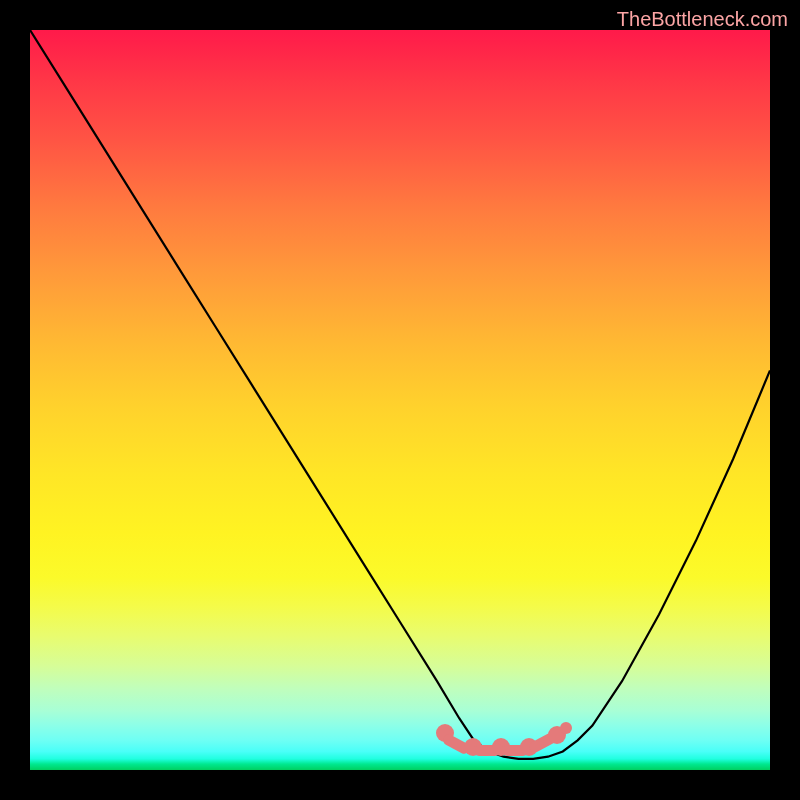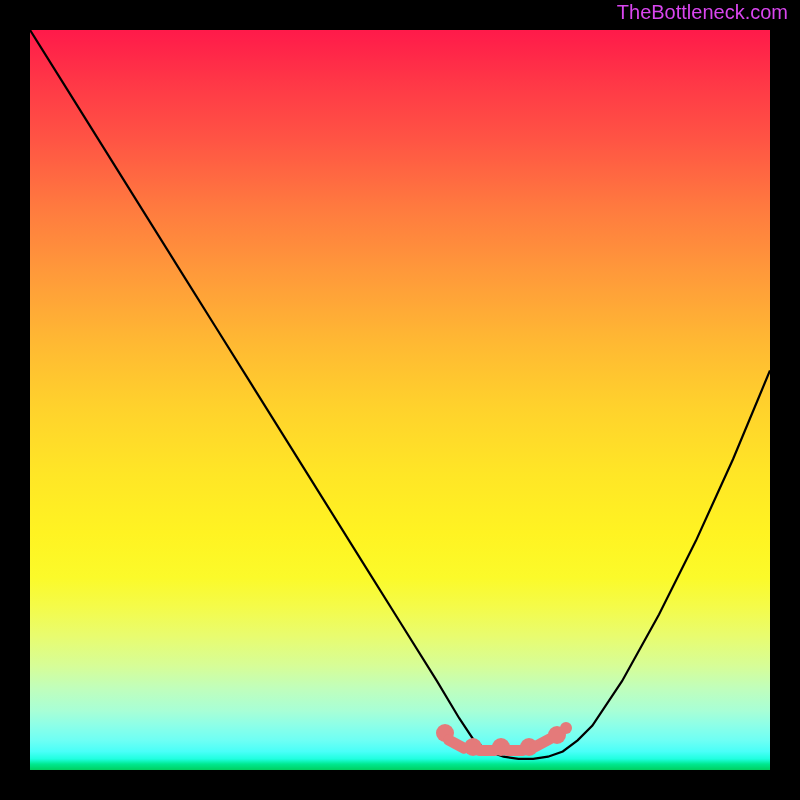--- a/index.html
+++ b/index.html
@@ -6,23 +6,23 @@
   body {
     width: 800px;
     height: 800px;
     background: #000;
     position: relative;
     overflow: hidden;
     font-family: Arial, sans-serif;
   }
   .watermark {
     position: absolute;
-    top: 1px;
+    top: 8px;
     right: 12px;
-    color: #d946ef;
+    color: #fca5a5;
     font-size: 20px;
     font-weight: 500;
     z-index: 10;
     text-align: center;
   }
   .plot-area {
     position: absolute;
     left: 30px;
     top: 30px;
     width: 740px;

